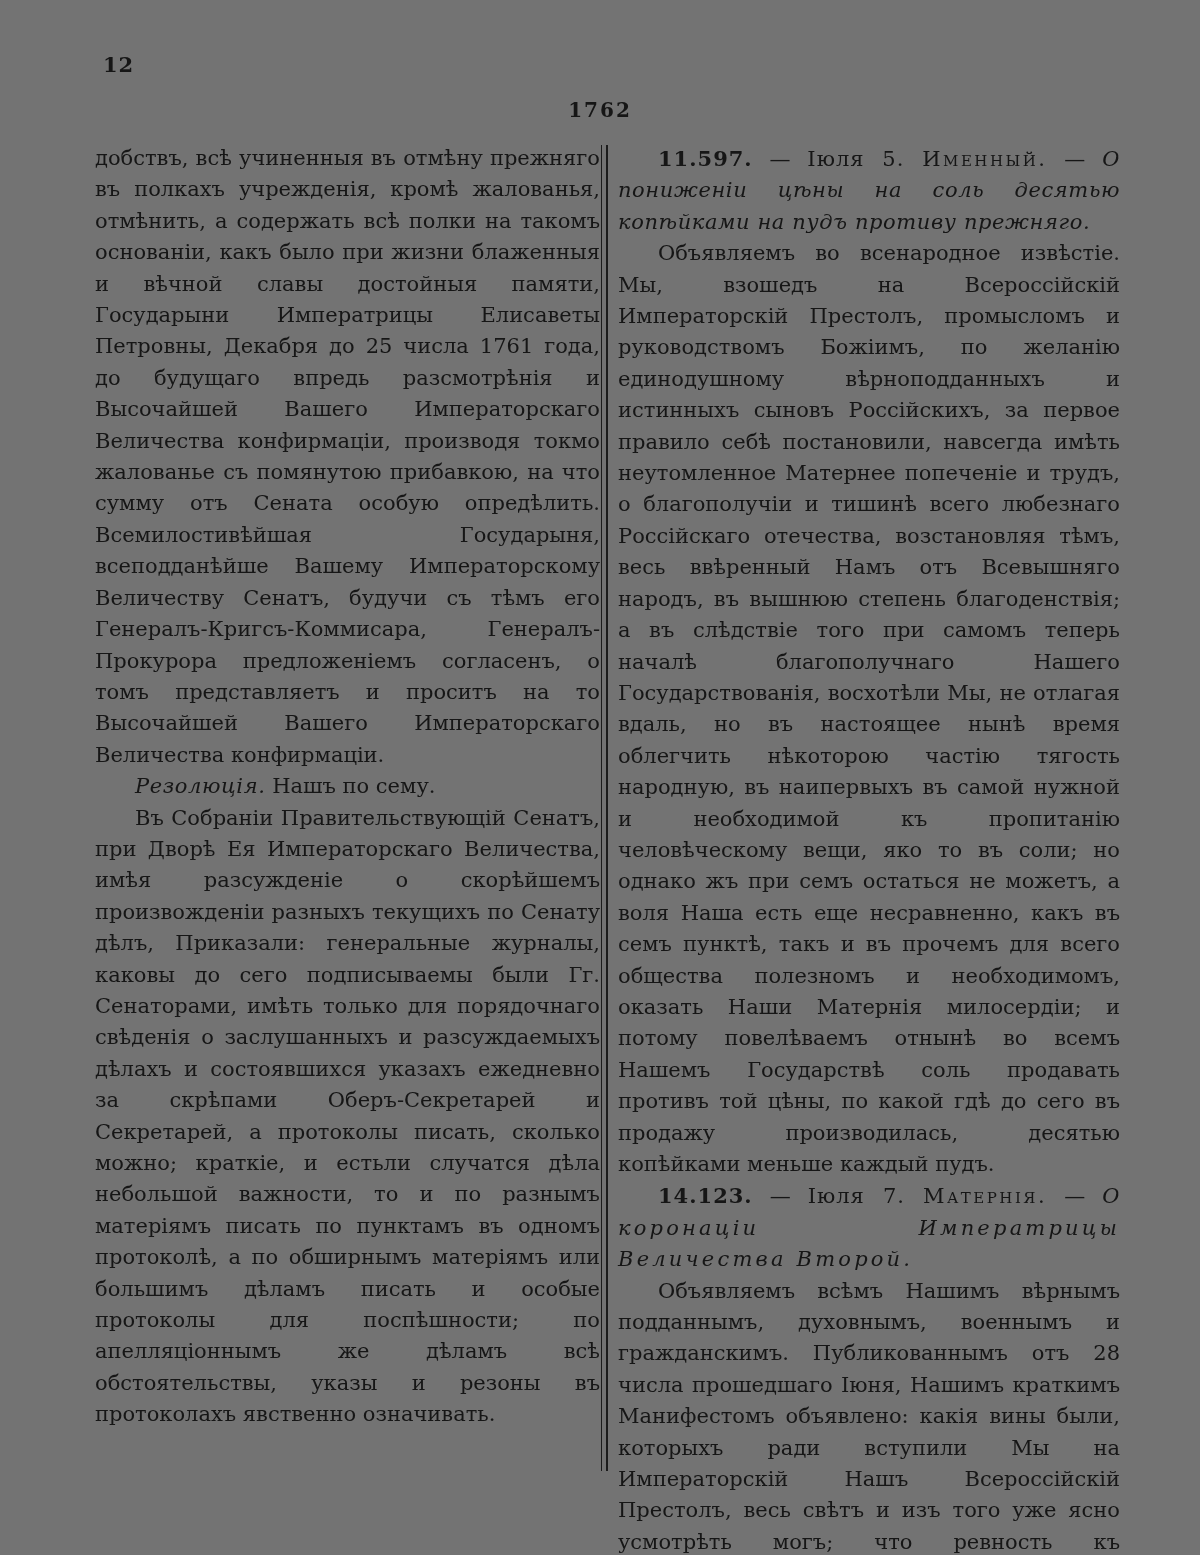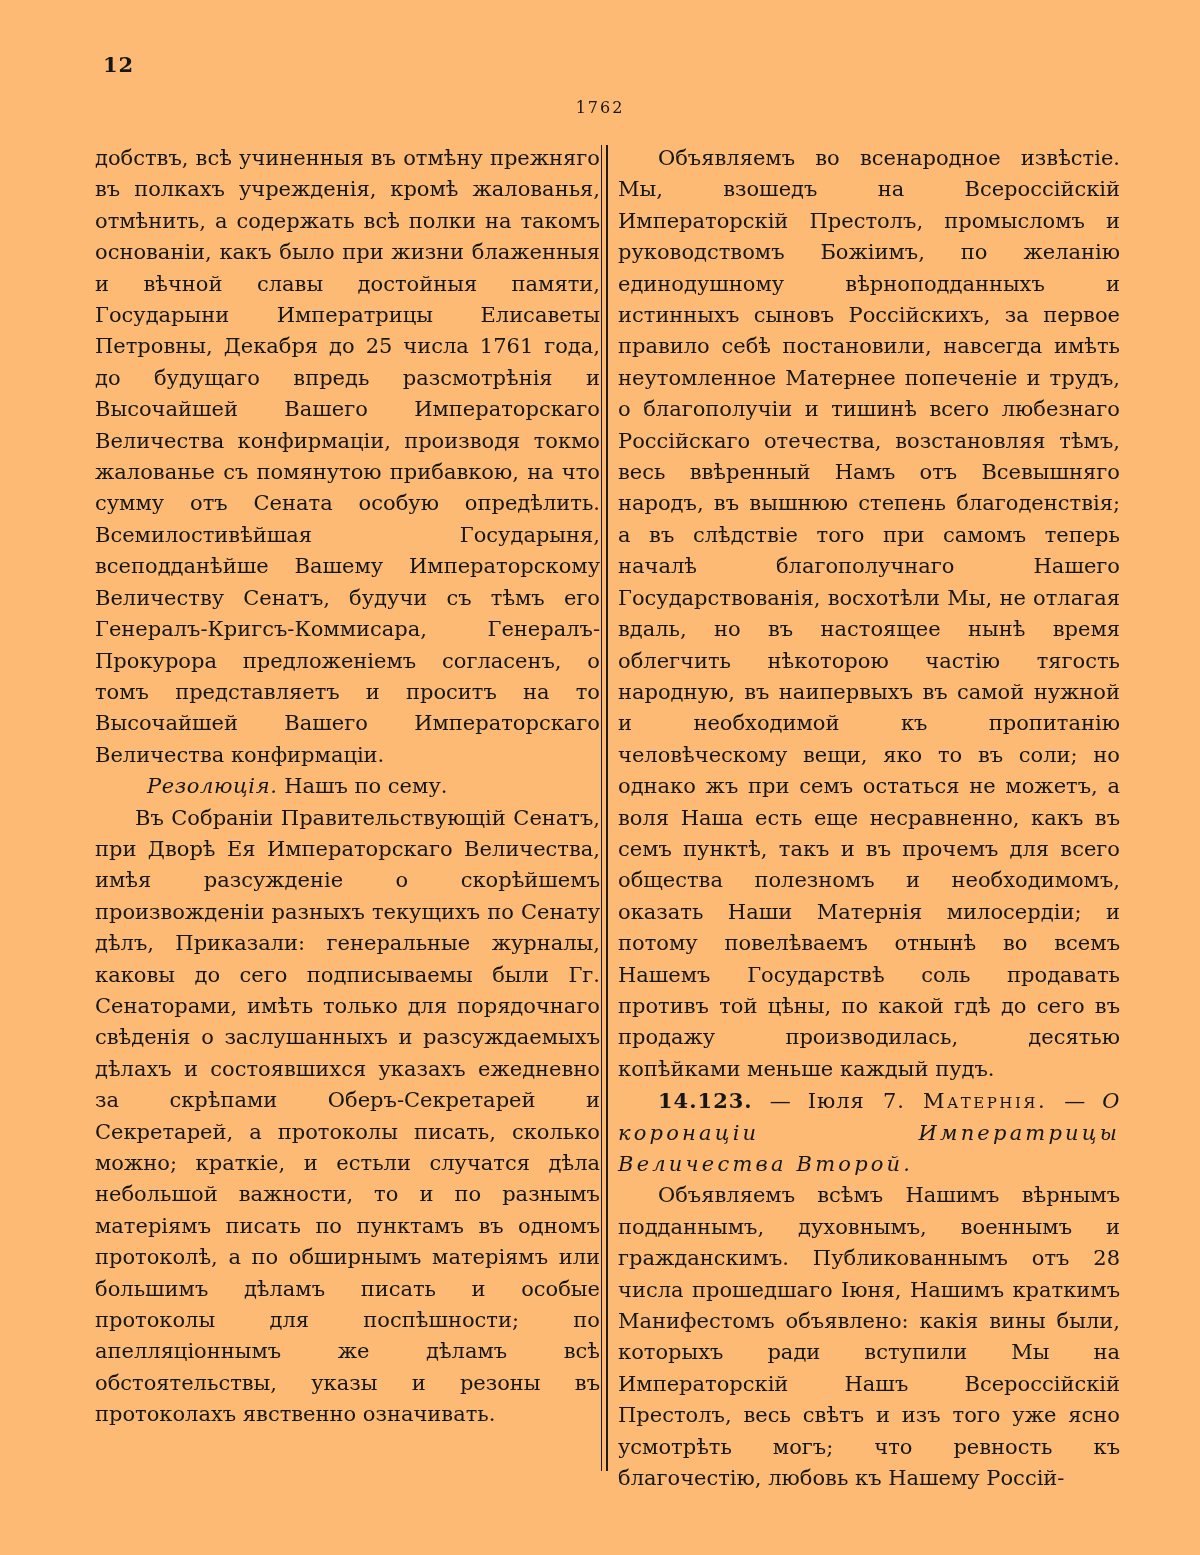--- a/index.html
+++ b/index.html
@@ -4,21 +4,21 @@
 <style>
   html, body {
     margin: 0;
     padding: 0;
     background: #ffffff;
   }
   .page {
     position: relative;
     width: 1200px;
     height: 1555px;
-    background: #fdba74;
+    background: #737373;
     color: #161616;
     font-family: "DejaVu Serif", "Liberation Serif", serif;
     overflow: hidden;
   }
   .page-number {
     position: absolute;
     left: 103px;
     top: 52px;
     font-size: 21px;
     font-weight: 700;
@@ -35,22 +35,22 @@
     letter-spacing: 7px;
     word-spacing: 22px;
     white-space: nowrap;
   }
   .running-year {
     position: absolute;
     top: 98px;
     left: 0;
     width: 100%;
     text-align: center;
-    font-size: 16px;
-    font-weight: 400;
+    font-size: 20px;
+    font-weight: 700;
     letter-spacing: 2px;
   }
   .column {
     position: absolute;
     top: 143px;
     width: 505px;
     font-size: 21px;
     line-height: 31.4px;
     text-align: justify;
   }
@@ -70,35 +70,36 @@
     text-indent: 40px;
   }
   .para.noindent { text-indent: 0; }
   .r-text   { }
   .r-number { font-weight: 700; letter-spacing: 1px; }
   .r-sep    { }
   .r-date   { letter-spacing: 1px; }
   .r-type   { font-variant: small-caps; letter-spacing: 2.5px; }
   .r-title  { font-style: italic; letter-spacing: 0.6px; }
   .r-title.spaced { letter-spacing: 3.2px; }
-  .r-italic { font-style: italic; letter-spacing: 0.6px; margin-left: 12px; }
+  .r-italic { font-style: italic; letter-spacing: 0.6px; }
 </style>
 </head>
 <body>
 
 <div class="page">
   <div class="page-number">12</div>
   <div class="running-year">1762</div>
 
   <div class="column column-left">
       <p class="para noindent"><span class="r-text">добствъ, всѣ учиненныя въ отмѣну прежняго въ полкахъ учрежденія, кромѣ жалованья, отмѣнить, а содержать всѣ полки на такомъ основаніи, какъ было при жизни блаженныя и вѣчной славы достойныя памяти, Государыни Императрицы Елисаветы Петровны, Декабря до 25 числа 1761 года, до будущаго впредь разсмотрѣнія и Высочайшей Вашего Императорскаго Величества конфирмаціи, производя токмо жалованье съ помянутою прибавкою, на что сумму отъ Сената особую опредѣлить. Всемилостивѣйшая Государыня, всеподданѣйше Вашему Императорскому Величеству Сенатъ, будучи съ тѣмъ его Генералъ-Кригсъ-Коммисара, Генералъ-Прокурора предложеніемъ согласенъ, о томъ представляетъ и проситъ на то Высочайшей Вашего Императорскаго Величества конфирмаціи.</span></p>
       <p class="para"><span class="r-italic">Резолюція.</span><span class="r-text"> Нашъ по сему.</span></p>
       <p class="para"><span class="r-text">Въ Собраніи Правительствующій Сенатъ, при Дворѣ Ея Императорскаго Величества, имѣя разсужденіе о скорѣйшемъ произвожденіи разныхъ текущихъ по Сенату дѣлъ, Приказали: генеральные журналы, каковы до сего подписываемы были Гг. Сенаторами, имѣть только для порядочнаго свѣденія о заслушанныхъ и разсуждаемыхъ дѣлахъ и состоявшихся указахъ ежедневно за скрѣпами Оберъ-Секретарей и Секретарей, а протоколы писать, сколько можно; краткіе, и естьли случатся дѣла небольшой важности, то и по разнымъ матеріямъ писать по пунктамъ въ одномъ протоколѣ, а по обширнымъ матеріямъ или большимъ дѣламъ писать и особые протоколы для поспѣшности; по апелляціоннымъ же дѣламъ всѣ обстоятельствы, указы и резоны въ протоколахъ явственно означивать.</span></p>
     </div>
 
   <div class="column-divider"></div>
 
   <div class="column column-right">
+      <p class="para"><span class="r-number">11.597.</span><span class="r-sep"> — </span><span class="r-date">Іюля 5. </span><span class="r-type">Именный.</span><span class="r-sep"> — </span><span class="r-title">О пониженіи цѣны на соль десятью копѣйками на пудъ противу прежняго.</span></p>
       <p class="para"><span class="r-text">Объявляемъ во всенародное извѣстіе. Мы, взошедъ на Всероссійскій Императорскій Престолъ, промысломъ и руководствомъ Божіимъ, по желанію единодушному вѣрноподданныхъ и истинныхъ сыновъ Россійскихъ, за первое правило себѣ постановили, навсегда имѣть неутомленное Матернее попеченіе и трудъ, о благополучіи и тишинѣ всего любезнаго Россійскаго отечества, возстановляя тѣмъ, весь ввѣренный Намъ отъ Всевышняго народъ, въ вышнюю степень благоденствія; а въ слѣдствіе того при самомъ теперь началѣ благополучнаго Нашего Государствованія, восхотѣли Мы, не отлагая вдаль, но въ настоящее нынѣ время облегчить нѣкоторою частію тягость народную, въ наипервыхъ въ самой нужной и необходимой къ пропитанію человѣческому вещи, яко то въ соли; но однако жъ при семъ остаться не можетъ, а воля Наша есть еще несравненно, какъ въ семъ пунктѣ, такъ и въ прочемъ для всего общества полезномъ и необходимомъ, оказать Наши Матернія милосердіи; и потому повелѣваемъ отнынѣ во всемъ Нашемъ Государствѣ соль продавать противъ той цѣны, по какой гдѣ до сего въ продажу производилась, десятью копѣйками меньше каждый пудъ.</span></p>
       <p class="para"><span class="r-number">14.123.</span><span class="r-sep"> — </span><span class="r-date">Іюля 7. </span><span class="r-type">Матернія.</span><span class="r-sep"> — </span><span class="r-title">О </span><span class="r-title spaced">коронаціи Императрицы Величества Второй.</span></p>
       <p class="para"><span class="r-text">Объявляемъ всѣмъ Нашимъ вѣрнымъ подданнымъ, духовнымъ, военнымъ и гражданскимъ. Публикованнымъ отъ 28 числа прошедшаго Іюня, Нашимъ краткимъ Манифестомъ объявлено: какія вины были, которыхъ ради вступили Мы на Императорскій Нашъ Всероссійскій Престолъ, весь свѣтъ и изъ того уже ясно усмотрѣть могъ; что ревность къ благочестію, любовь къ Нашему Россій-</span></p>
     </div>
 </div>
 
 </body></html>

